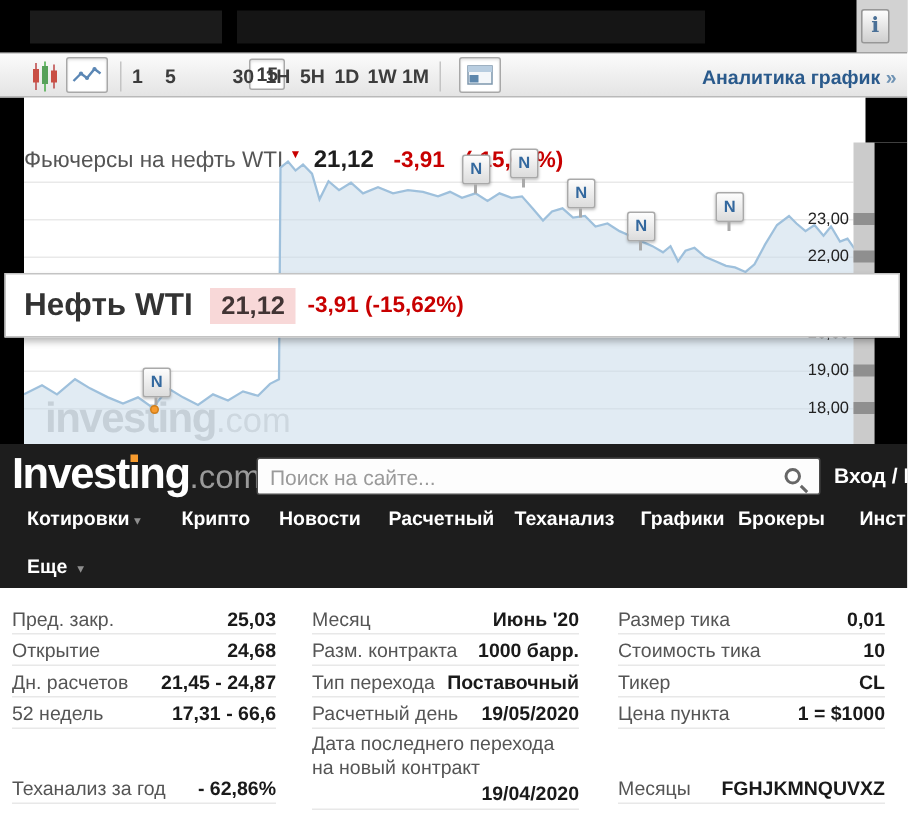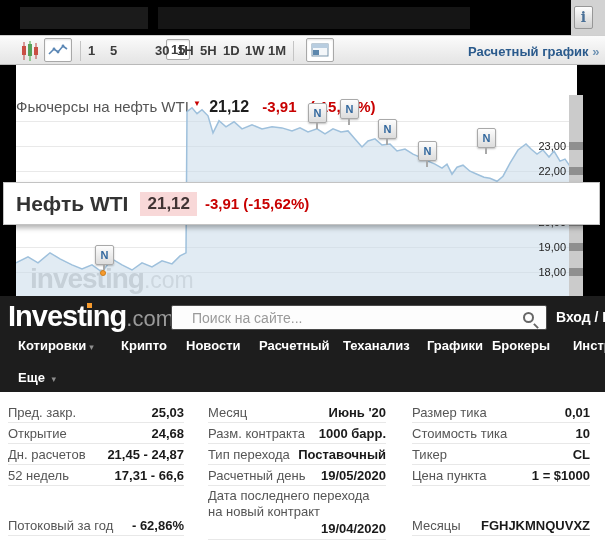--- a/index.html
+++ b/index.html
@@ -63,21 +63,21 @@
 
   
   .site-head { left:0; top:296px; width:605px; height:96px; background:#1d1d1d; z-index:9; }
   .logo { left:8px; top:4px; white-space:nowrap; cursor:pointer; }
   .logo-a { font-size:29px; font-weight:bold; color:#fff; letter-spacing:-1px; }
   .logo-b { font-size:22px; color:#9a9a9a; }
   .logo-dot { left:87px; top:7px; width:5px; height:5px; background:#f79b2e; z-index:2; }
   .search { left:171px; top:9px; width:376px; height:25px; background:#fdfdfd; border:1px solid #4a4a4a;
     border-radius:2px; display:flex; align-items:center; }
   .search input { flex:1; border:none; outline:none; background:transparent; font-size:14px; color:#a21caf;
-    padding:0 20px; font-family:inherit; }
+    padding:0 8px; font-family:inherit; }
   .search input::placeholder { color:#9a9a9a; }
   .mag { width:11px; height:11px; border:2px solid #666; border-radius:50%; position:relative; margin-right:12px; cursor:pointer; }
   .mag::after { content:""; position:absolute; width:2px; height:6px; background:#666; left:10px; top:9px; transform:rotate(-45deg); }
   .login { left:556px; top:13px; font-size:14px; font-weight:bold; color:#fff; white-space:nowrap; cursor:pointer; }
   .nav-item { top:42px; font-size:13px; font-weight:bold; color:#fff; white-space:nowrap; cursor:pointer; }
   .nav-item .chev, .more .chev { color:#8f8f8f; font-size:9px; margin-left:3px; }
   .more { left:18px; top:74px; font-size:13px; font-weight:bold; color:#fff; cursor:pointer; }
 
   
   .content { left:0; top:392px; width:605px; height:162px; background:#fff; }
@@ -139,21 +139,21 @@
       </div>
     <div class="abs tb-sep" style="left:293px;"></div>
     <span class="abs tb-btn" style="left:306px;width:28px;">
       <svg width="18" height="14">
         <rect x="1" y="1" width="16" height="12" fill="#f4f7fa" stroke="#7d97ad" stroke-width="1"></rect>
         <rect x="1" y="1" width="16" height="4" fill="#b8cde0"></rect>
         <rect x="2" y="7" width="6" height="5" fill="#5d87ad"></rect>
       </svg>
     </span>
     <span class="abs stream-link" style="left:468px;">
-      <span>Расчетный график</span>
+      <span>Аналитика график</span>
       <span class="arr">»</span>
     </span>
   </div>
 
   <div class="abs chart-zone">
     <div class="abs chart-title-row">
       <span>Фьючерсы на нефть WTI</span>
       <span class="ct-arrow">▼</span>
       <span class="ct-price">21,12</span>
       <span class="ct-chg">-3,91</span>
@@ -261,21 +261,21 @@
         <div class="trow">
           <span class="lbl">Дн. расчетов</span>
           <span class="val">21,45 - 24,87</span>
         </div>
         <div class="trow">
           <span class="lbl">52 недель</span>
           <span class="val">17,31 - 66,6</span>
         </div>
         <div class="tgap"></div>
         <div class="trow">
-          <span class="lbl">Потоковый за год</span>
+          <span class="lbl">Теханализ за год</span>
           <span class="val">- 62,86%</span>
         </div>
       </div>
     <div class="col col2" id="col2">
         <div class="trow">
           <span class="lbl">Месяц</span>
           <span class="val">Июнь '20</span>
         </div>
         <div class="trow">
           <span class="lbl">Разм. контракта</span>

